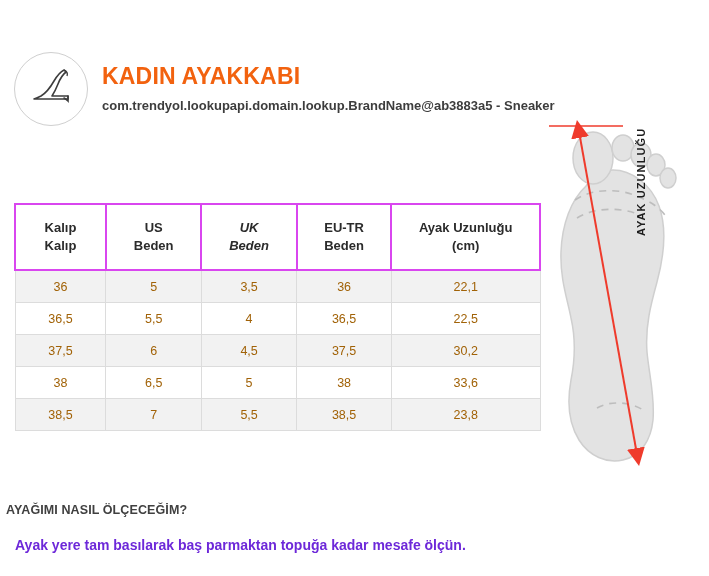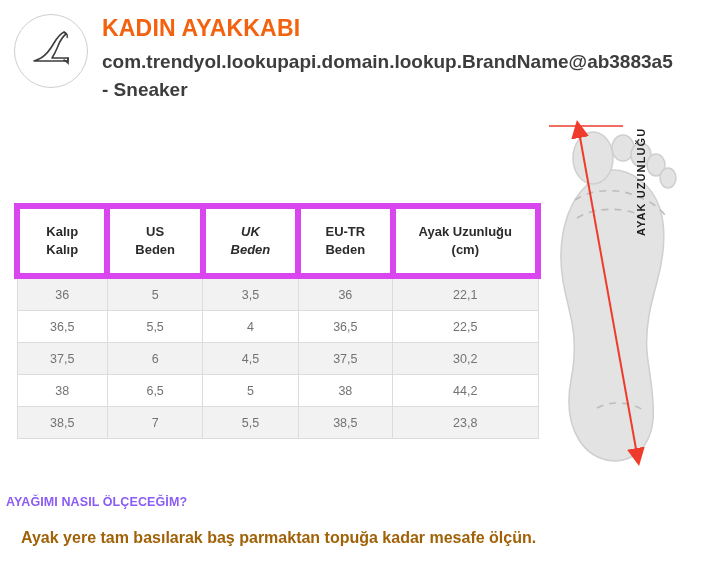--- a/index.html
+++ b/index.html
@@ -12,22 +12,23 @@
     background: #ffffff;
     font-family: "Liberation Sans", sans-serif;
     color: #2b2b2b;
     position: relative;
     overflow: hidden;
   }
 
   
   .header {
     display: flex;
-    align-items: flex-start;
+    align-items: center;
     padding: 14px 12px 0 14px;
+    margin-top: 38px;
   }
   .logo-circle {
     width: 72px;
     height: 72px;
     border-radius: 50%;
     border: 1px solid #cfcfcf;
     flex: 0 0 auto;
     display: flex;
     align-items: center;
     justify-content: center;
@@ -40,58 +41,58 @@
   }
   .title {
     font-size: 23px;
     font-weight: bold;
     color: #f2620f;
     letter-spacing: 0.2px;
     margin: 0 0 7px 0;
     line-height: 1.1;
   }
   .subtitle {
-    font-size: 19px;
+    font-size: 13px;
     font-weight: bold;
     color: #3d3d3d;
     line-height: 1.45;
     margin: 0;
     max-width: 545px;
   }
 
   
   .table-wrap {
     position: absolute;
     left: 14px;
     top: 203px;
     width: 527px;
   }
   table.size-table {
     border-collapse: collapse;
     width: 100%;
     font-size: 12.5px;
   }
   table.size-table th {
-    border: 6px solid #d946ef;
+    border: 2px solid #d946ef;
     background: #ffffff;
     font-weight: bold;
     font-size: 13px;
     color: #2b2b2b;
     padding: 9px 4px;
     text-align: center;
     line-height: 1.35;
     height: 46px;
     vertical-align: middle;
   }
   table.size-table td {
     border: 1px solid #dcdcdc;
     text-align: center;
     padding: 5px 4px;
     height: 21px;
-    color: #737373;
+    color: #a16207;
     font-size: 12.5px;
   }
   table.size-table tbody tr:nth-child(odd) td {
     background: #f2f2f2;
   }
   table.size-table tbody tr:nth-child(even) td {
     background: #ffffff;
   }
   .col-kalip { width: 88px; }
   .col-us    { width: 92px; }
@@ -123,29 +124,29 @@
   
   .footer {
     position: absolute;
     left: 6px;
     bottom: 14px;
     width: 690px;
   }
   .footer-q {
     font-size: 12.5px;
     font-weight: bold;
-    color: #8b5cf6;
+    color: #404040;
     margin: 0 0 20px 0;
     letter-spacing: 0.1px;
   }
   .footer-a {
-    font-size: 16px;
-    font-weight: bold;
-    color: #a16207;
-    margin: 15px;
+    font-size: 14px;
+    font-weight: bold;
+    color: #6d28d9;
+    margin: 9px;
   }
 </style>
 </head>
 <body>
 
 <div class="header">
   <div class="logo-circle">
     <span>
       <svg width="46" height="44" viewBox="0 0 46 44" aria-hidden="true">
         <path d="M6 34 C6 34 9 33 13 31 C18 28 22 23 26 16 C29 11 32 7 36 5 L38 7 C34 10 32 14 30 19 C28 24 26 28 24 31 L40 31 L40 34 Z" fill="none" stroke="#3d3d3d" stroke-width="1.6" stroke-linejoin="round"></path>
@@ -206,21 +207,21 @@
         <td>6</td>
         <td>4,5</td>
         <td>37,5</td>
         <td>30,2</td>
       </tr>
       <tr>
         <td>38</td>
         <td>6,5</td>
         <td>5</td>
         <td>38</td>
-        <td>44,2</td>
+        <td>33,6</td>
       </tr>
       <tr>
         <td>38,5</td>
         <td>7</td>
         <td>5,5</td>
         <td>38,5</td>
         <td>23,8</td>
       </tr>
     </tbody>
   </table>

